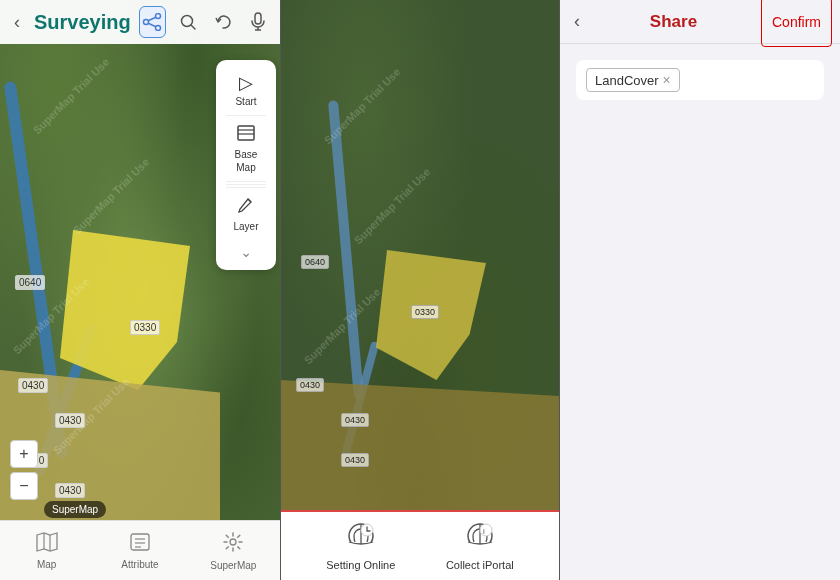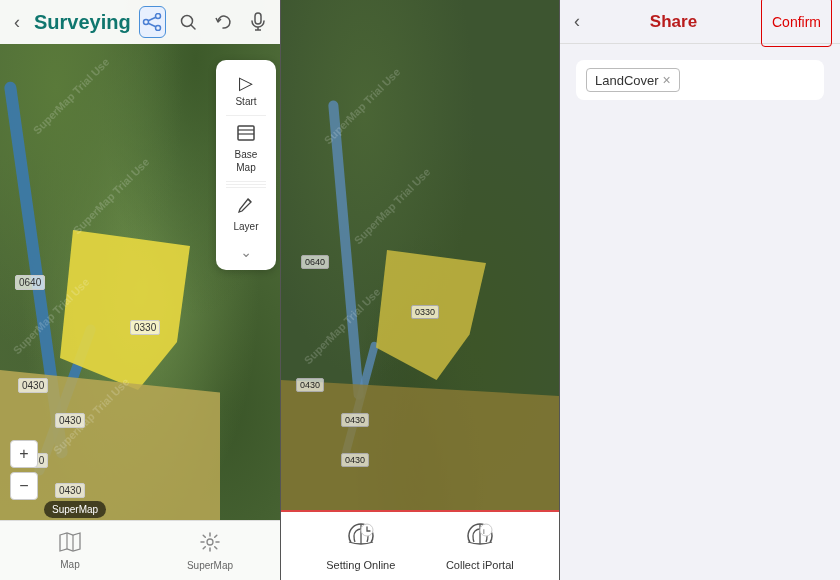--- a/index.html
+++ b/index.html
@@ -506,20 +506,31 @@
   <div class="bottom-nav">
     <div class="nav-item">
       <span class="nav-icon">
         <svg width="22" height="20" viewBox="0 0 22 20" fill="none">
           <polygon points="1,3 8,1 14,3 21,1 21,17 14,19 8,17 1,19" stroke="#888" stroke-width="1.3" fill="none"></polygon>
           <line x1="8" y1="1" x2="8" y2="17" stroke="#888" stroke-width="1.2"></line>
           <line x1="14" y1="3" x2="14" y2="19" stroke="#888" stroke-width="1.2"></line>
         </svg>
       </span>
       <span>Map</span>
+    </div>
+    <div class="nav-item">
+      <span class="nav-icon">
+        <svg width="22" height="20" viewBox="0 0 22 20" fill="none">
+          <rect x="2" y="2" width="18" height="16" rx="2" stroke="#888" stroke-width="1.3" fill="none"></rect>
+          <line x1="6" y1="7" x2="16" y2="7" stroke="#888" stroke-width="1.2"></line>
+          <line x1="6" y1="11" x2="16" y2="11" stroke="#888" stroke-width="1.2"></line>
+          <line x1="6" y1="15" x2="12" y2="15" stroke="#888" stroke-width="1.2"></line>
+        </svg>
+      </span>
+      <span>Attribute</span>
     </div>
     <div class="nav-item">
       <span class="nav-icon">
         <svg width="22" height="22" viewBox="0 0 22 22" fill="none">
           <circle cx="11" cy="11" r="3" stroke="#888" stroke-width="1.3"></circle>
           <path d="M11 2 L11 5 M11 17 L11 20 M2 11 L5 11 M17 11 L20 11 M4.2 4.2 L6.3 6.3 M15.7 15.7 L17.8 17.8 M17.8 4.2 L15.7 6.3 M6.3 15.7 L4.2 17.8" stroke="#888" stroke-width="1.5" stroke-linecap="round"></path>
         </svg>
       </span>
       <span>SuperMap</span>
     </div>

